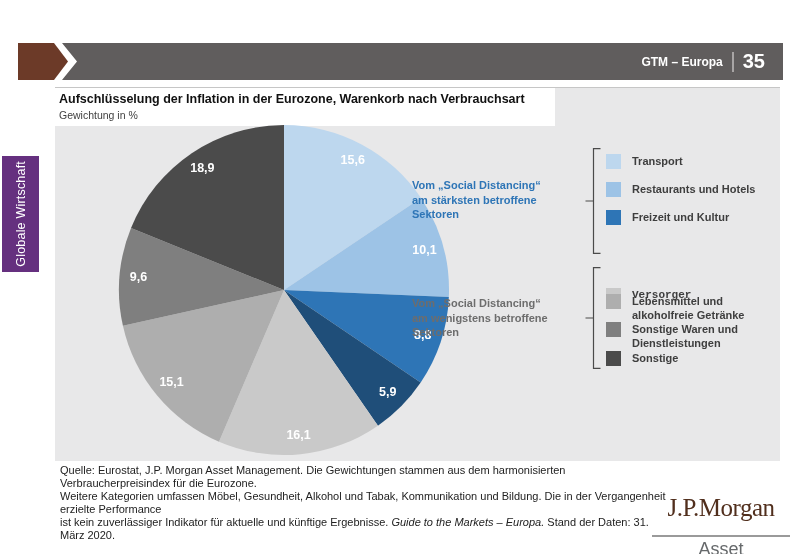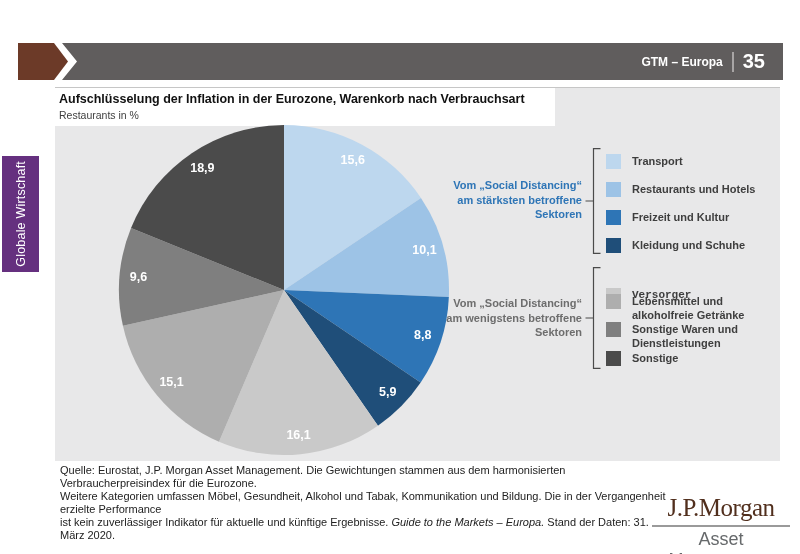--- a/index.html
+++ b/index.html
@@ -28,39 +28,39 @@
   .panel{position:absolute;left:55px;top:87px;width:725px;height:373px;border-top:1px solid #c6c6c6;}
   .title-box{position:absolute;left:55px;top:88px;width:500px;height:38px;background:#fff;
     padding:4px 0 0 4px;box-sizing:border-box;}
   .chart-title{font-size:12.5px;font-weight:bold;color:#111;}
   .chart-subtitle{font-size:10.5px;color:#3f3f3f;margin-top:3px;}
   #pie-svg{position:absolute;left:55px;top:87px;width:725px;height:373px;}
   .pie-label{fill:#fff;font-weight:bold;font-size:12.5px;text-anchor:middle;
     dominant-baseline:middle;font-family:"Liberation Sans",sans-serif;}
 
   
-  .annotation{position:absolute;width:170px;text-align:right;font-size:11px;font-weight:bold;
+  .annotation{position:absolute;width:170px;font-size:11px;font-weight:bold;
     line-height:14.5px;white-space:pre-line;}
   .bracket{position:absolute;}
   .bracket path{stroke:#4a4a4a;stroke-width:1.2;fill:none;}
 
   
   .legend-item{position:absolute;left:606px;display:flex;align-items:flex-start;gap:11px;}
   .swatch{width:15px;height:15px;flex:none;}
   .legend-label{font-size:11px;font-weight:bold;color:#3e3e3e;line-height:13.5px;
     white-space:pre-line;margin-top:1px;}
 
   
   .footer{position:absolute;left:60px;top:464px;width:610px;font-size:11px;color:#222;line-height:13px;}
   .footer .it{font-style:italic;margin-top:44px;}
 
   
   .logo{position:absolute;left:652px;top:494px;width:138px;text-align:center;}
   .logo-name{font-family:"Liberation Serif",serif;font-size:25px;letter-spacing:-0.5px;
-    color:#512f1d;border-bottom:2px solid #9a9a9a;padding-bottom:3px;}
+    color:#512f1d;border-bottom:2px solid #9a9a9a;padding-bottom:13px;}
   .logo-sub{font-size:18px;color:#66696b;border-bottom:2px solid #9a9a9a;padding:2px 0 3px;}
 </style>
 </head>
 <body>
 
 <div id="slide">
 
   <div class="header-arrow" style="background-color: rgb(108, 58, 40);"></div>
   <div class="header-bar" style="background-color: rgb(96, 93, 93);">
     <span class="header-right">
@@ -70,21 +70,21 @@
     </span>
   </div>
 
   <div class="sidebar-tab" style="background-color: rgb(101, 48, 127);">
     <span>Globale Wirtschaft</span>
   </div>
 
   <div class="panel" style="background-color: rgb(232, 232, 233);"></div>
   <div class="title-box">
     <div class="chart-title">Aufschlüsselung der Inflation in der Eurozone, Warenkorb nach Verbrauchsart</div>
-    <div class="chart-subtitle">Restaurants in %</div>
+    <div class="chart-subtitle">Gewichtung in %</div>
   </div>
 
   <svg id="pie-svg" viewBox="0 0 725 373" xmlns="http://www.w3.org/2000/svg">
       <path d="M229,203 L229.00,38.00 A165,165 0 0 1 365.96,110.98 Z" fill="#BDD7EE"></path>
       <text x="297.7" y="74.2" class="pie-label">15,6</text>
       <path d="M229,203 L365.96,110.98 A165,165 0 0 1 393.85,209.99 Z" fill="#9DC3E6"></path>
       <text x="369.5" y="163.4" class="pie-label">10,1</text>
       <path d="M229,203 L393.85,209.99 A165,165 0 0 1 365.67,295.45 Z" fill="#2E75B6"></path>
       <text x="367.7" y="248.7" class="pie-label">8,8</text>
       <path d="M229,203 L365.67,295.45 A165,165 0 0 1 322.94,338.65 Z" fill="#1F4E79"></path>
@@ -118,24 +118,20 @@
     <span class="legend-label">Transport</span>
   </div>
   <div class="legend-item" style="top:182px;">
     <span class="swatch" style="background-color: rgb(157, 195, 230);"></span>
     <span class="legend-label">Restaurants und Hotels</span>
   </div>
   <div class="legend-item" style="top:210px;">
     <span class="swatch" style="background-color: rgb(46, 117, 182);"></span>
     <span class="legend-label">Freizeit und Kultur</span>
   </div>
-  <div class="legend-item" style="top:238px;">
-    <span class="swatch" style="background-color: rgb(31, 78, 121);"></span>
-    <span class="legend-label">Kleidung und Schuhe</span>
-  </div>
 
   <div class="legend-item" style="top:288px;font-family:Liberation Mono, monospace;">
     <span class="swatch" style="background-color: rgb(201, 201, 201);"></span>
     <span class="legend-label">Versorger</span>
   </div>
   <div class="legend-item" style="top:294px;">
     <span class="swatch" style="background-color: rgb(174, 174, 174);"></span>
     <span class="legend-label">Lebensmittel und
 alkoholfreie Getränke</span>
   </div>

